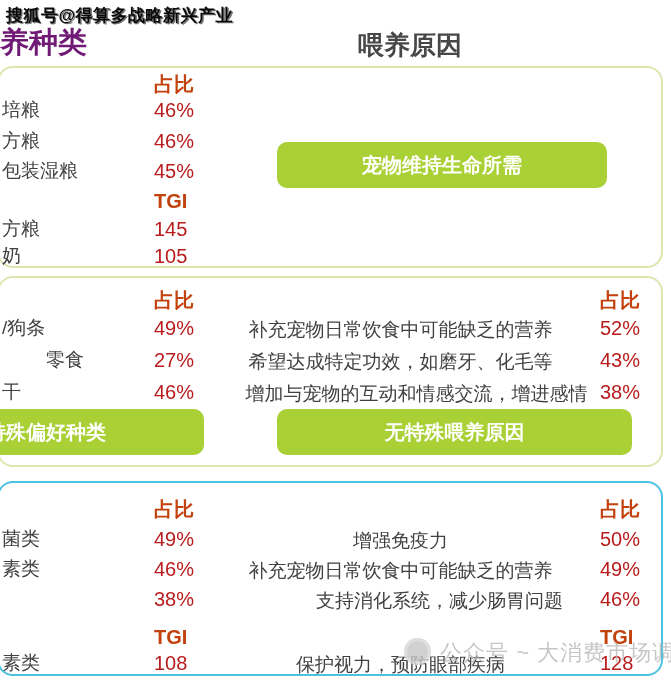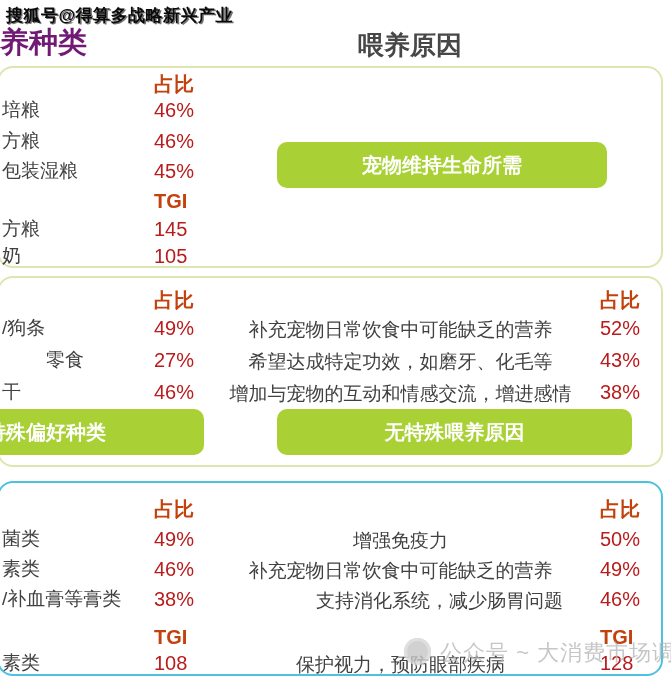--- a/index.html
+++ b/index.html
@@ -78,42 +78,41 @@
     <div class="reason-wrap reason" style="top:39px;">补充宠物日常饮食中可能缺乏的营养</div>
     <div class="t val" style="left:601px;top:39px;">52%</div>
 
     <div class="t lbl" style="left:3px;top:71px;margin-left:44px;">零食</div>
     <div class="t val" style="left:155px;top:71px;">27%</div>
     <div class="reason-wrap reason" style="top:71px;">希望达成特定功效，如磨牙、化毛等</div>
     <div class="t val" style="left:601px;top:71px;">43%</div>
 
     <div class="t lbl" style="left:3px;top:103px;">干</div>
     <div class="t val" style="left:155px;top:103px;">46%</div>
-    <div class="reason-wrap reason" style="top:103px;">增加与宠物的互动和情感交流，增进感情</div>
+    <div class="reason-wrap reason" style="top:103px;margin-left:16px;">增加与宠物的互动和情感交流，增进感情</div>
     <div class="t val" style="left:601px;top:103px;">38%</div>
 
     <div class="pill" style="left:-117px;top:131px;width:322px;text-align:left;padding-left:104px;box-sizing:border-box;">特殊偏好种类</div>
     <div class="pill" style="left:278px;top:131px;width:355px;">无特殊喂养原因</div>
   </div>
 
   <div class="box box-c" style="top:481px;height:195px;">
     <div class="t hdr" style="left:155px;top:15px;">占比</div>
     <div class="t hdr" style="left:601px;top:15px;">占比</div>
 
     <div class="t lbl" style="left:3px;top:45px;">菌类</div>
     <div class="t val" style="left:155px;top:45px;">49%</div>
     <div class="reason-wrap reason" style="top:45px;">增强免疫力</div>
     <div class="t val" style="left:601px;top:45px;">50%</div>
 
     <div class="t lbl" style="left:3px;top:75px;">素类</div>
     <div class="t val" style="left:155px;top:75px;">46%</div>
     <div class="reason-wrap reason" style="top:75px;">补充宠物日常饮食中可能缺乏的营养</div>
     <div class="t val" style="left:601px;top:75px;">49%</div>
 
-    <div class="t lbl" style="left:3px;top:105px;">/补血膏等膏类</div>
     <div class="t val" style="left:155px;top:105px;">38%</div>
     <div class="reason-wrap reason" style="top:105px;padding-left:39px;">支持消化系统，减少肠胃问题</div>
     <div class="t val" style="left:601px;top:105px;">46%</div>
 
     <div class="t hdr" style="left:155px;top:143px;">TGI</div>
     <div class="t hdr" style="left:601px;top:143px;">TGI</div>
 
     <div class="t lbl" style="left:3px;top:169px;">素类</div>
     <div class="t val" style="left:155px;top:169px;">108</div>
     <div class="reason-wrap reason" style="top:169px;">保护视力，预防眼部疾病</div>

